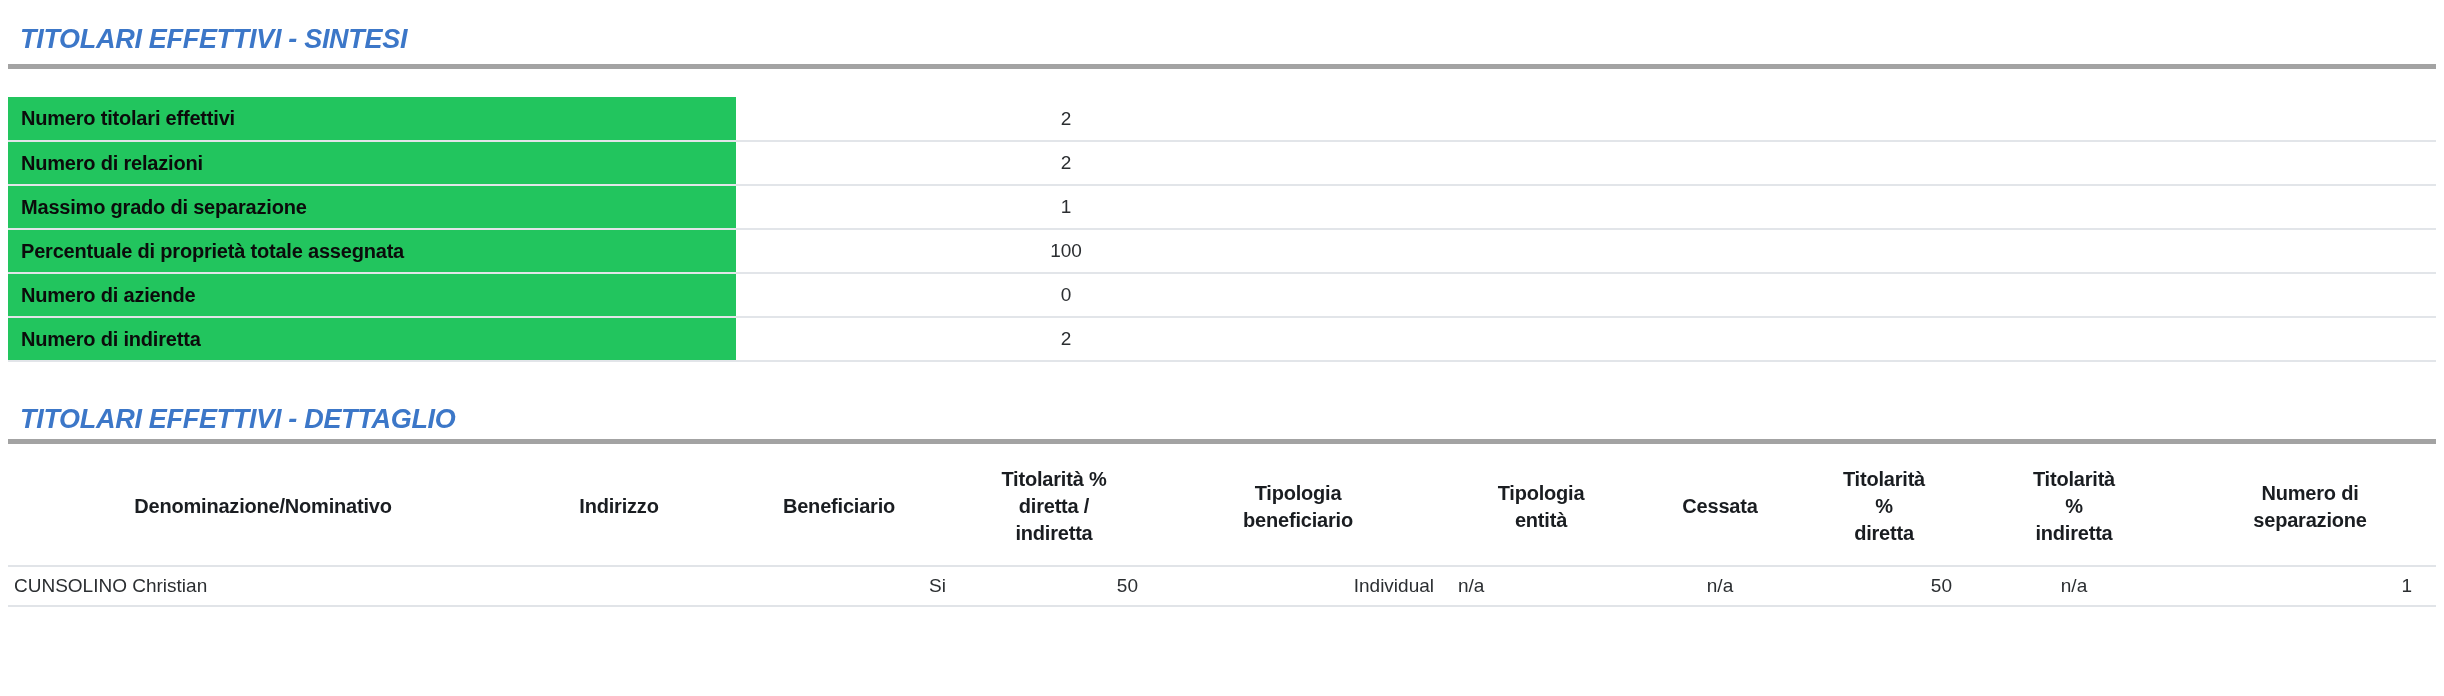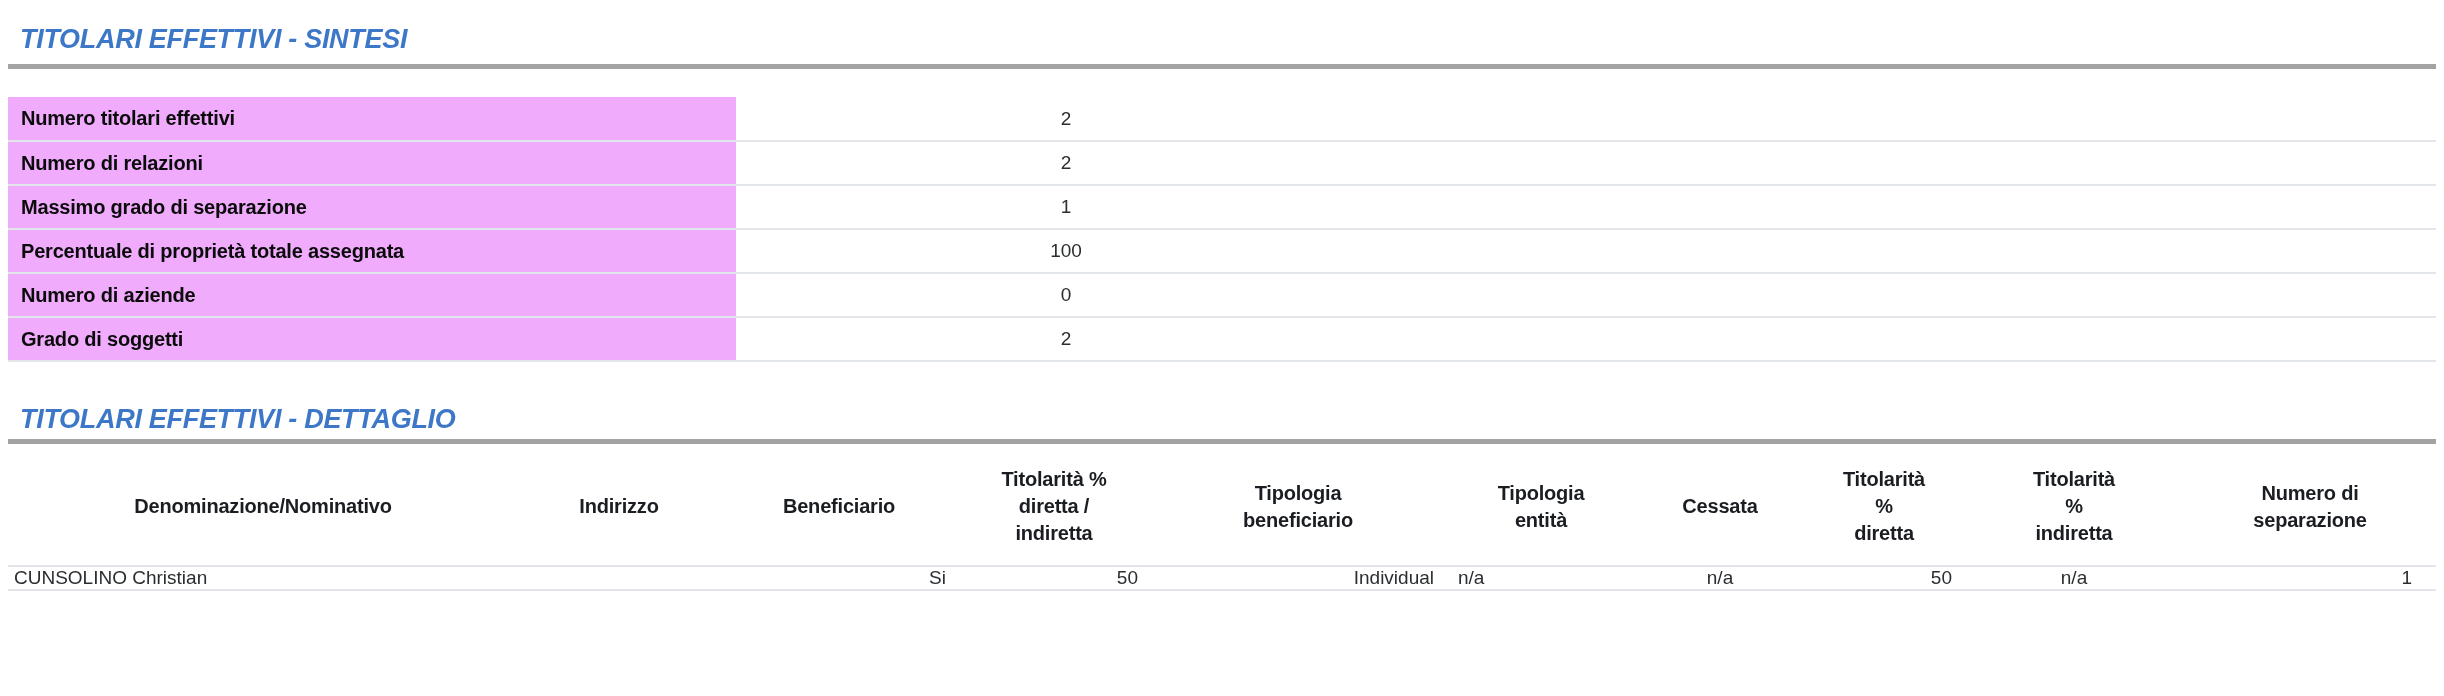--- a/index.html
+++ b/index.html
@@ -11,30 +11,30 @@
   .section-head { border-bottom:5px solid #a3a3a3; padding:0 4px 10px 12px; }
   .section-head.first { margin-top:24px; }
   .section-head.second { margin-top:42px; padding-bottom:5px; }
   .section-title { color:#3c77c8; font-size:27px; font-weight:bold; font-style:italic;
     letter-spacing:-0.3px; line-height:30px; }
 
   
   table { border-collapse:collapse; table-layout:fixed; width:2428px; }
   .summary { margin-top:28px; }
   .summary td { border-bottom:2px solid #e2e5e9; height:44px; font-size:20px; vertical-align:middle; }
-  .summary td.lbl { background:#f0abfc; font-weight:bold; color:#0b0b0b; padding-left:13px;
+  .summary td.lbl { background:#22c55e; font-weight:bold; color:#0b0b0b; padding-left:13px;
     letter-spacing:-0.2px; }
   .summary td.val { text-align:center; font-size:19px; color:#2b2e31; }
 
   
   .detail { margin-top:4px; }
   .detail th { height:118px; vertical-align:middle; text-align:center; font-size:20px;
     font-weight:bold; color:#1a1d21; line-height:27px; white-space:pre-line;
     border-bottom:2px solid #e1e4e8; padding:0 6px; letter-spacing:-0.2px; }
-  .detail td { height:24px; vertical-align:middle; font-size:19px; color:#2b2e31;
+  .detail td { height:40px; vertical-align:middle; font-size:19px; color:#2b2e31;
     border-bottom:2px solid #e1e4e8; padding:0 12px; }
   .detail th:first-child { text-align:center; }
   .detail td:nth-child(1) { text-align:left; padding-left:6px; }
   .detail td:nth-child(2) { text-align:left; }
   .detail td:nth-child(3) { text-align:right; }
   .detail td:nth-child(4) { text-align:right; }
   .detail td:nth-child(5) { text-align:right; }
   .detail td:nth-child(6) { text-align:left; }
   .detail td:nth-child(7) { text-align:center; }
   .detail td:nth-child(8) { text-align:right; }
@@ -76,21 +76,21 @@
         <td class="lbl">Percentuale di proprietà totale assegnata</td>
         <td class="val">100</td>
         <td class="fill"></td>
       </tr>
       <tr>
         <td class="lbl">Numero di aziende</td>
         <td class="val">0</td>
         <td class="fill"></td>
       </tr>
       <tr>
-        <td class="lbl">Grado di soggetti</td>
+        <td class="lbl">Numero di indiretta</td>
         <td class="val">2</td>
         <td class="fill"></td>
       </tr>
     </tbody>
   </table>
 
   <div class="section-head second">
     <div class="section-title">TITOLARI EFFETTIVI - DETTAGLIO</div>
   </div>
 

